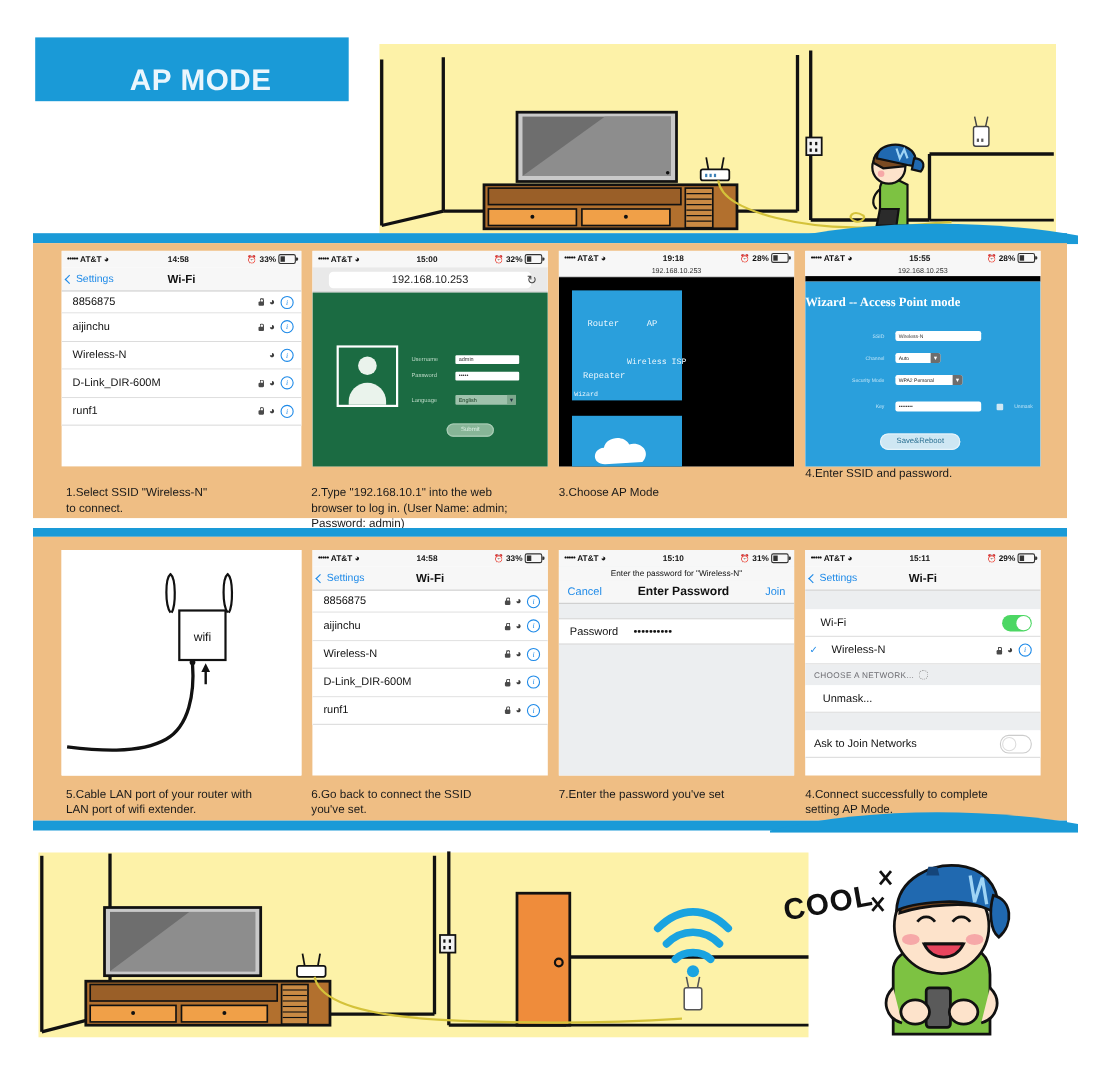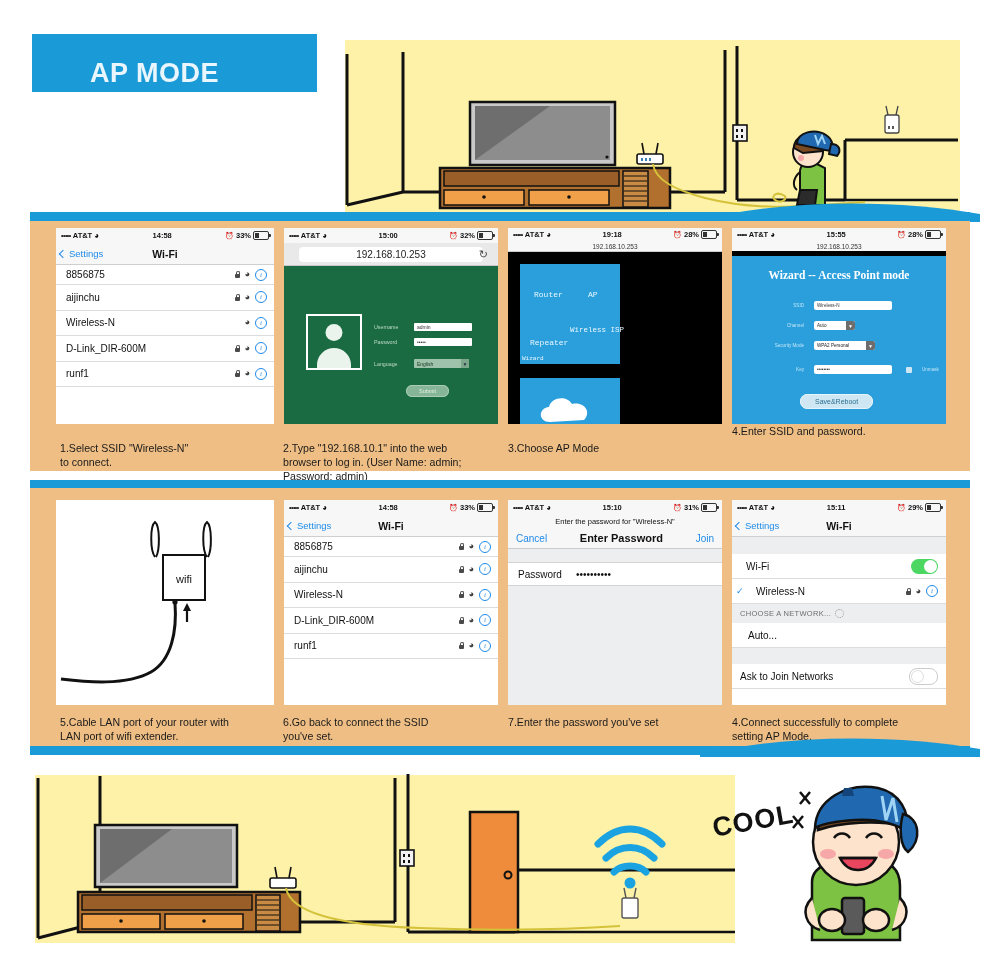--- a/index.html
+++ b/index.html
@@ -2,21 +2,21 @@
 <html><head>
 <meta charset="utf-8">
 <style>
   html,body{margin:0;padding:0;background:#fff;}
   body{width:1000px;height:969px;font-family:"Liberation Sans",sans-serif;overflow:hidden;position:relative;}
   .page{position:relative;width:1000px;height:969px;background:#fff;}
 
   
   .header{position:absolute;left:32px;top:34px;width:290px;height:180px;}
   .ap-badge{width:285px;height:58px;background:#1a9ad7;display:flex;align-items:center;}
-  .ap-badge span{color:#eaf6fd;font-size:27px;font-weight:bold;letter-spacing:.5px;padding-left:58px;margin-top:20px;}
+  .ap-badge span{color:#eaf6fd;font-size:27px;font-weight:bold;letter-spacing:.5px;padding-left:86px;margin-top:20px;}
   .ap-desc{margin-top:13px;font-size:14.7px;line-height:22px;color:#1a1a1a;width:275px;}
 
   
   .scene-top{position:absolute;left:345px;top:40px;width:615px;height:172px;background:#fdf2a8;overflow:hidden;}
   .scene-bot-wrap{position:absolute;left:0;top:770px;width:1000px;height:180px;}
 
   
   .bluebar{position:absolute;background:#1a9ad7;}
 
   
@@ -75,21 +75,21 @@
   .fsel .arw{position:absolute;right:0;top:0;bottom:0;width:8px;background:#7da78c;display:flex;align-items:center;justify-content:center;font-size:5px;color:#234;}
   .fbtn{background:#87b597;color:#dff0e5;font-size:5.5px;border-radius:7px;padding:2px 12px;border:1px solid #a9cdb6;}
 
   
   .modepg{background:#000;height:100%;position:relative;}
   .modebox{position:absolute;background:#2a9fdc;}
   .modetxt{position:absolute;color:#eaf6fd;font-family:Liberation Mono, monospace;}
 
   
   .wizpg{background:#2a9fdc;height:100%;position:relative;}
-  .wiz-title{position:absolute;top:13px;width:100%;text-align:center;color:#fff;font-weight:bold;
+  .wiz-title{position:absolute;top:13px;width:100%;color:#fff;font-weight:bold;
              font-size:11.5px;font-family:"Liberation Serif",serif;}
   .wrow2{position:absolute;display:flex;align-items:center;font-size:4.6px;color:#bfe4f7;}
   .winput{background:#fff;height:9px;font-size:4.6px;color:#333;display:flex;align-items:center;padding-left:3px;border-radius:2px;}
   .wsel{background:#fff;height:9px;font-size:4.6px;color:#222;display:flex;align-items:center;padding-left:3px;border-radius:2px;position:relative;}
   .wsel .arw{position:absolute;right:0;top:0;bottom:0;width:9px;background:#6d6d6d;display:flex;align-items:center;justify-content:center;color:#fff;font-size:5px;border-radius:0 2px 2px 0;}
   .wbtn{background:#cfe7f3;color:#2a6f91;font-size:7px;border-radius:9px;padding:3px 14px;border:1px solid #e6f4fb;}
 
   
   .pwsheet{background:#eceef0;height:100%;position:relative;}
   .pw-sub{height:13px;display:flex;align-items:center;justify-content:center;font-size:7.5px;color:#111;background:#f7f7f7;}
@@ -575,21 +575,21 @@
           <span class="lock"></span>
         <span class="wifi-g">◕</span>
         <span class="info">i</span>
         </span>
     </div>
     <div class="secthead">
       <span>CHOOSE A NETWORK...</span>
       <span class="spinner"></span>
     </div>
     <div class="trow" style="padding-left:16px">
-      <span>Auto...</span>
+      <span>Unmask...</span>
     </div>
     <div style="height:16px;background:#eceef0"></div>
     <div class="trow" style="padding-left:8px">
       <span>Ask to Join Networks</span>
       <span class="toggle off">
           <i></i>
         </span>
     </div>
   </div>
 

